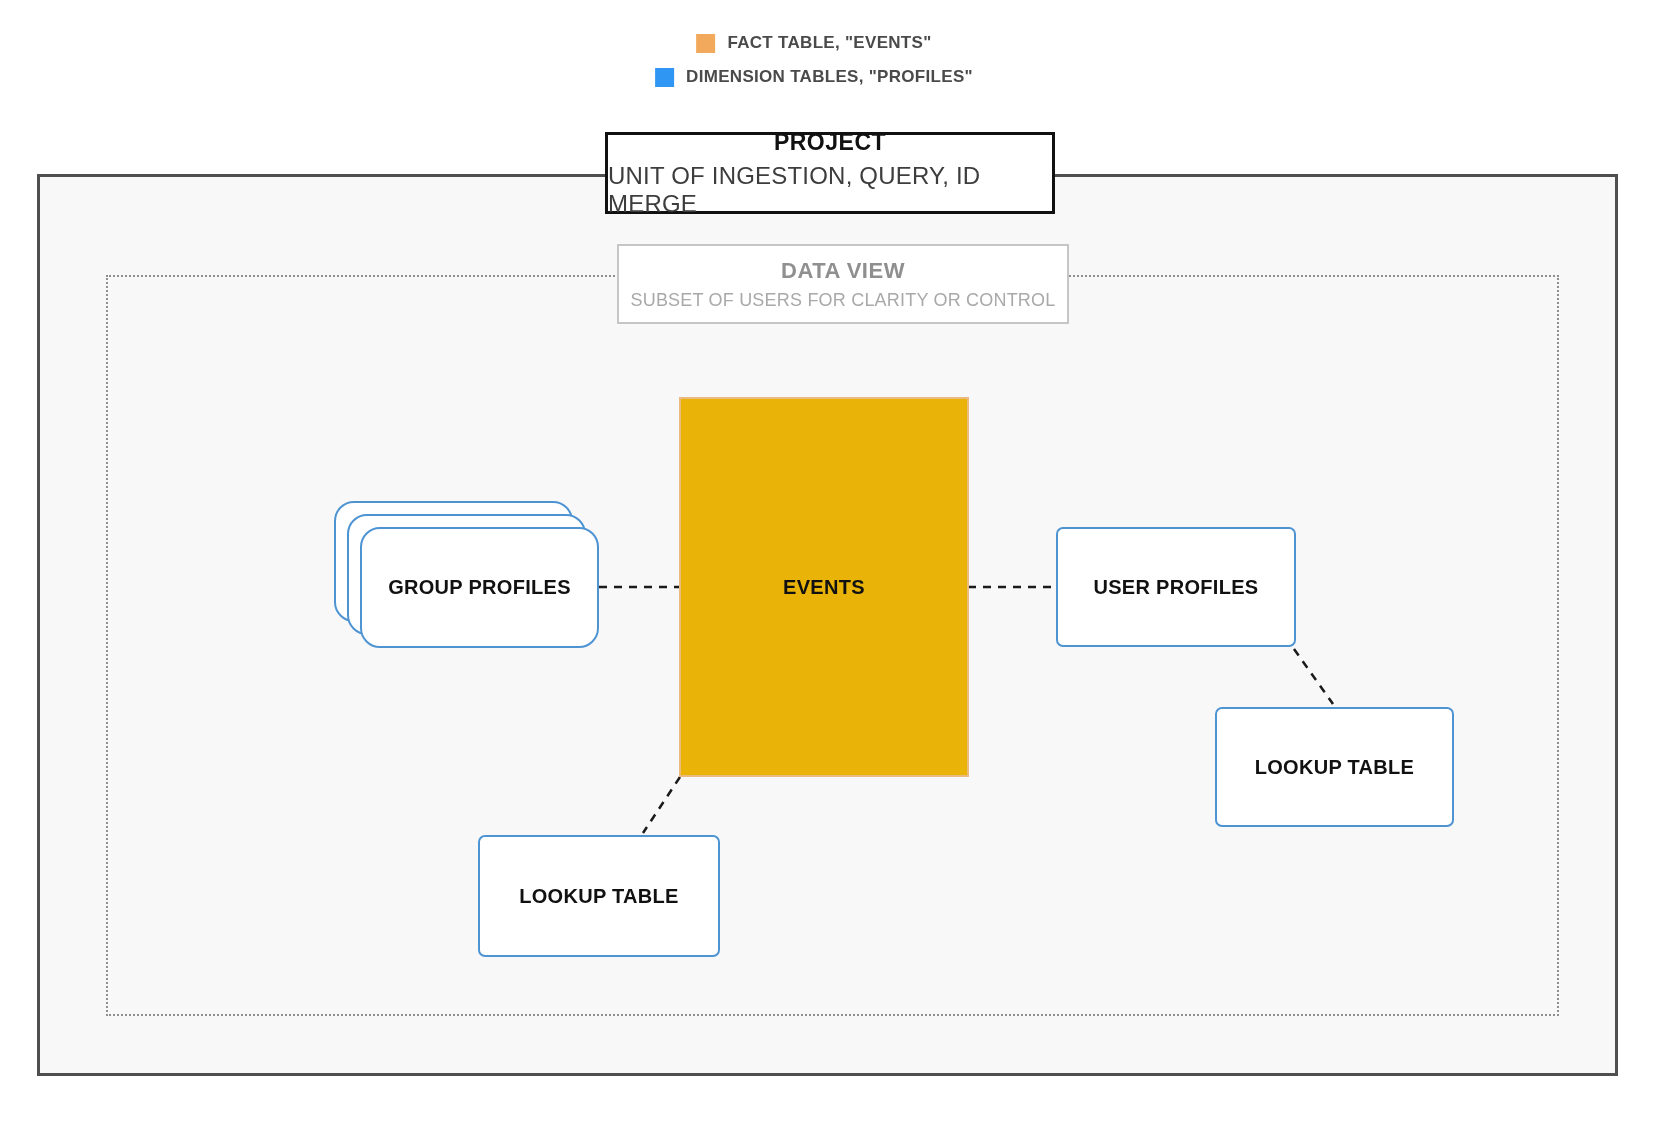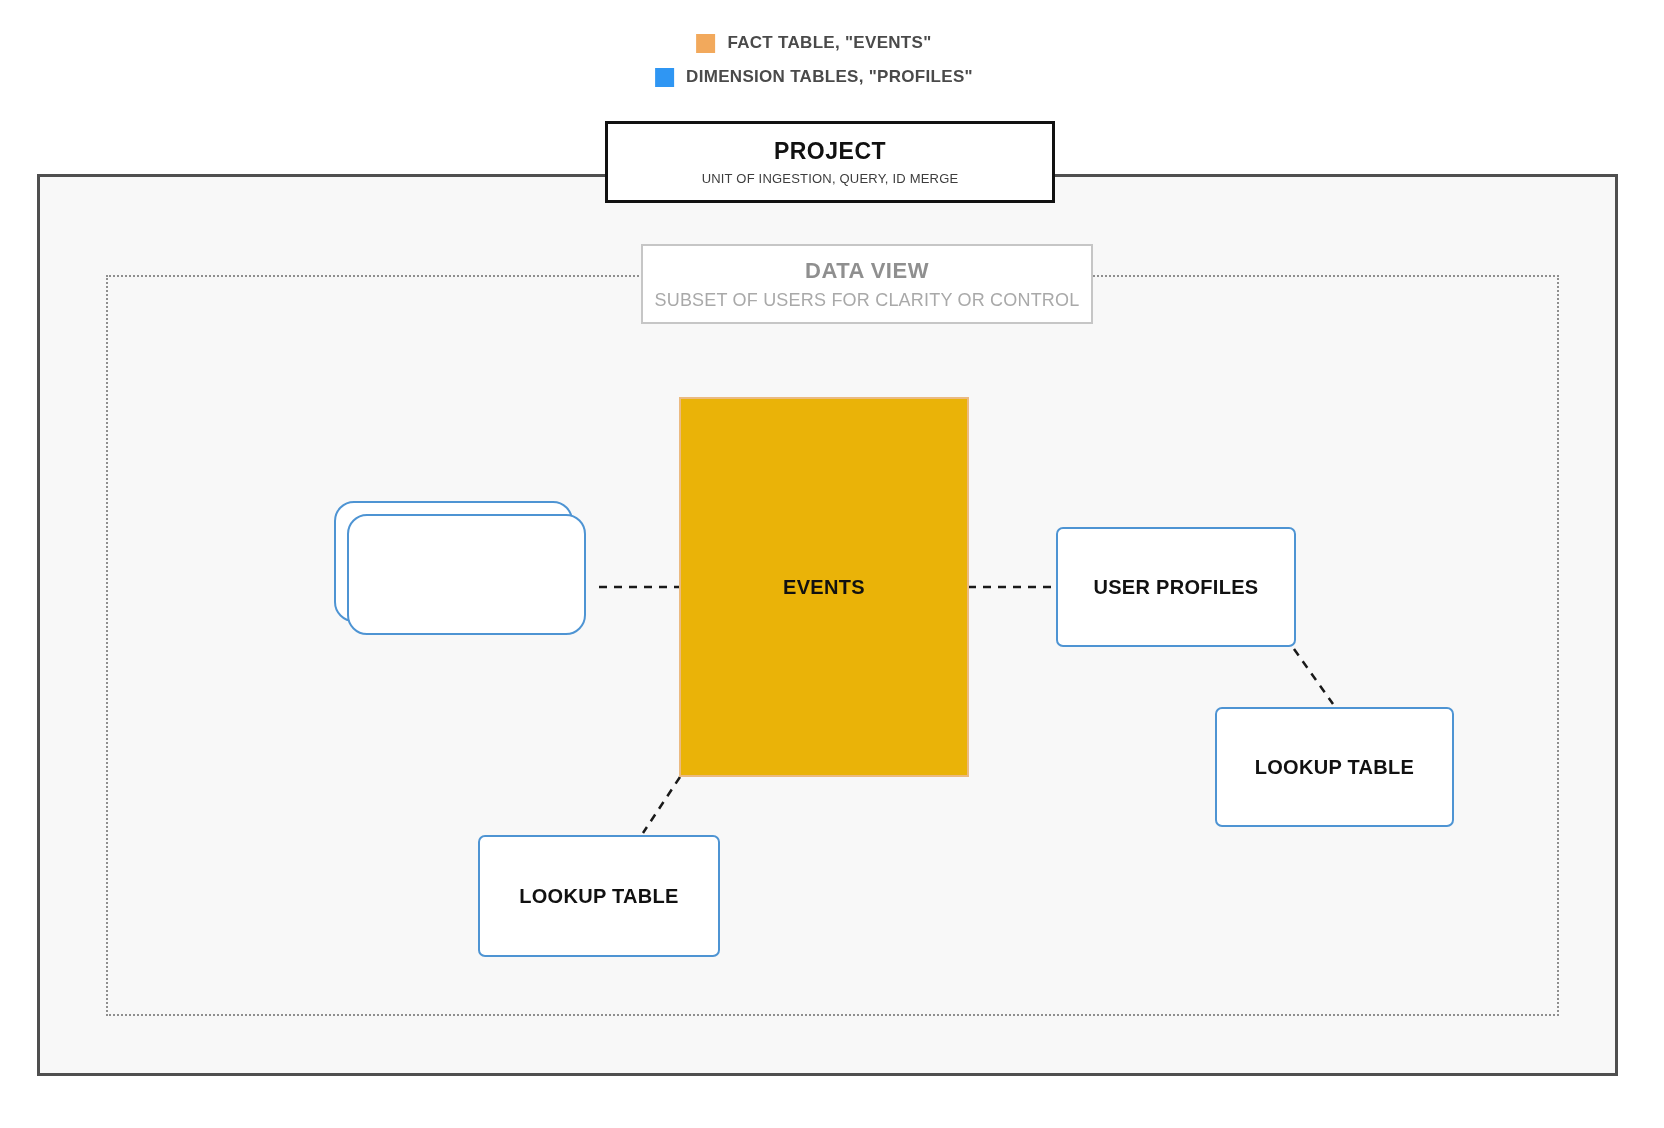--- a/index.html
+++ b/index.html
@@ -30,29 +30,29 @@
     left: 106px; top: 275px; width: 1453px; height: 741px;
     border: 2px dotted #8f8f8f; z-index: 2;
   }
 
   
   svg.connectors { left: 0; top: 0; z-index: 3; pointer-events: none; }
   svg.connectors line { stroke: #1a1a1a; stroke-width: 2.5; stroke-dasharray: 8 7; }
 
   
   .project-box {
-    left: 605px; top: 121px; width: 450px; height: 82px;
+    left: 605px; top: 132px; width: 450px; height: 82px;
     border: 3px solid #111111; background: #ffffff; z-index: 5;
     display: flex; flex-direction: column; align-items: center; justify-content: center; gap: 6px;
   }
   .project-title { font-size: 23px; font-weight: bold; color: #111111; letter-spacing: 0.5px; }
-  .project-subtitle { font-size: 13px; color: #3d3d3d; letter-spacing: 0.2px; }
+  .project-subtitle { font-size: 24px; color: #3d3d3d; letter-spacing: 0.2px; }
 
   .dataview-box {
-    left: 641px; top: 244px; width: 452px; height: 80px;
+    left: 617px; top: 244px; width: 452px; height: 80px;
     border: 2px solid #c6c6c6; background: #ffffff; z-index: 5;
     display: flex; flex-direction: column; align-items: center; justify-content: center; gap: 6px;
   }
   .dataview-title { font-size: 22px; font-weight: bold; color: #8f8f8f; letter-spacing: 0.5px; }
   .dataview-subtitle { font-size: 18px; color: #a9a9a9; letter-spacing: 0.2px; }
 
   
   .node-label { font-size: 20px; font-weight: bold; color: #111111; letter-spacing: 0.3px; }
 
   .events-box {
@@ -107,20 +107,23 @@
 </div>
 
 <div class="abs dataview-box">
   <div class="dataview-title">DATA VIEW</div>
   <div class="dataview-subtitle">SUBSET OF USERS FOR CLARITY OR CONTROL</div>
 </div>
 
 <div class="abs stack">
   <div class="card blue-card back2"></div>
   <div class="card blue-card back1"></div>
+  <div class="card blue-card front">
+    <span class="node-label">GROUP PROFILES</span>
+  </div>
 </div>
 
 <div class="abs events-box">
   <span class="node-label">EVENTS</span>
 </div>
 
 <div class="abs blue-card blue-node user-profiles">
   <span class="node-label">USER PROFILES</span>
 </div>
 

